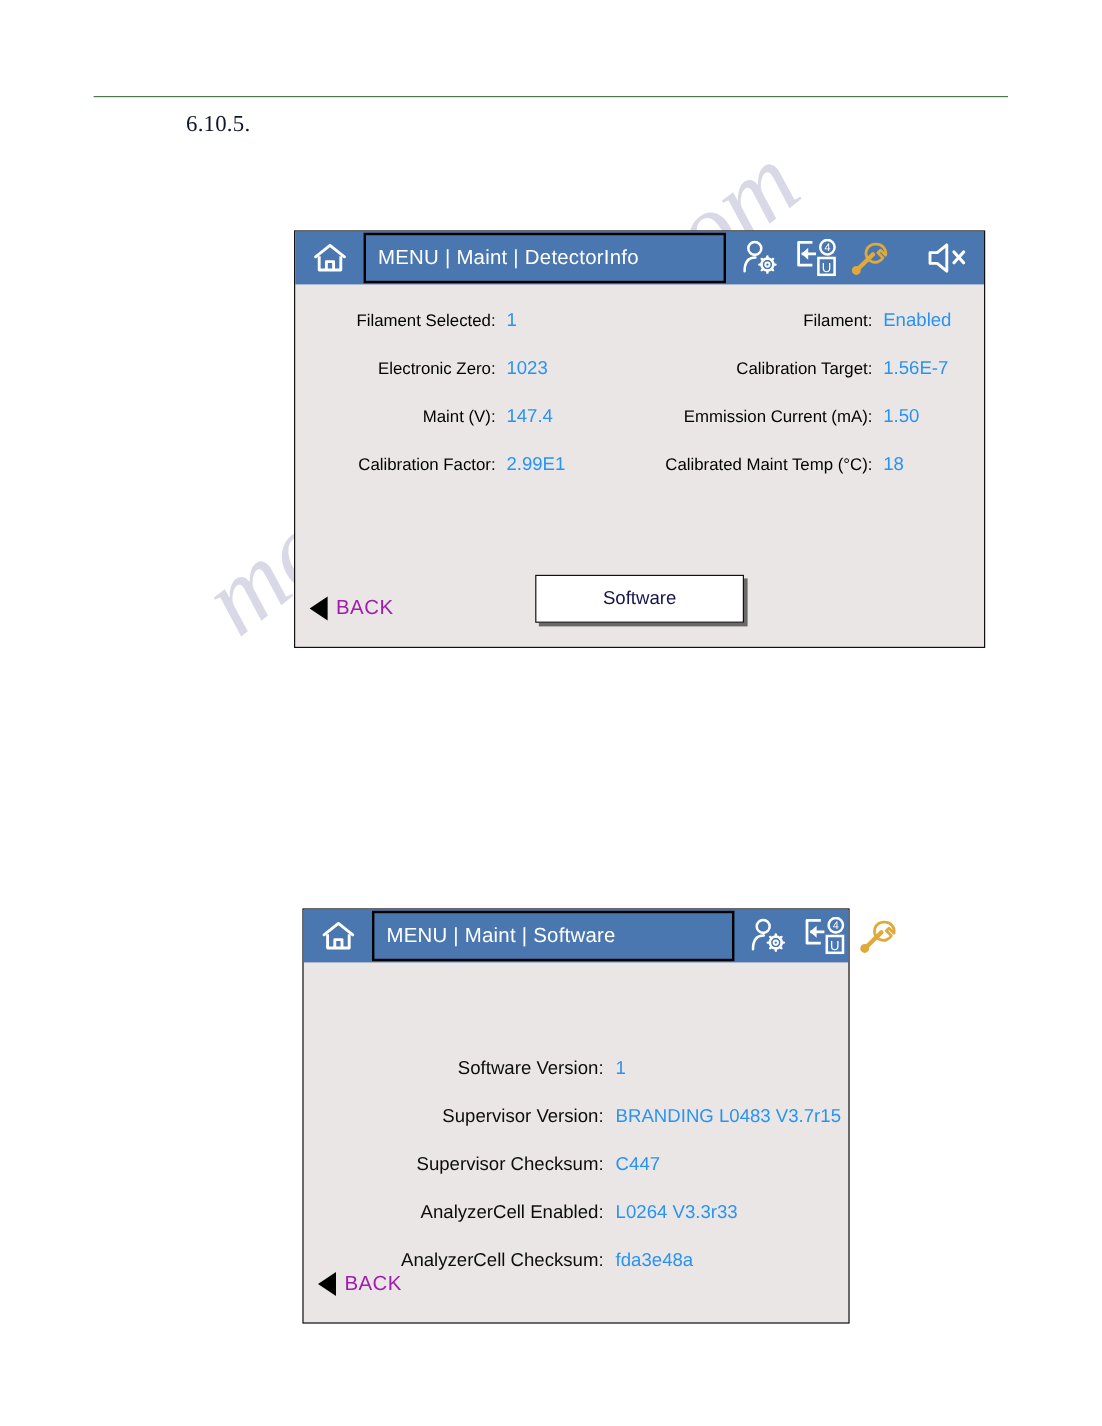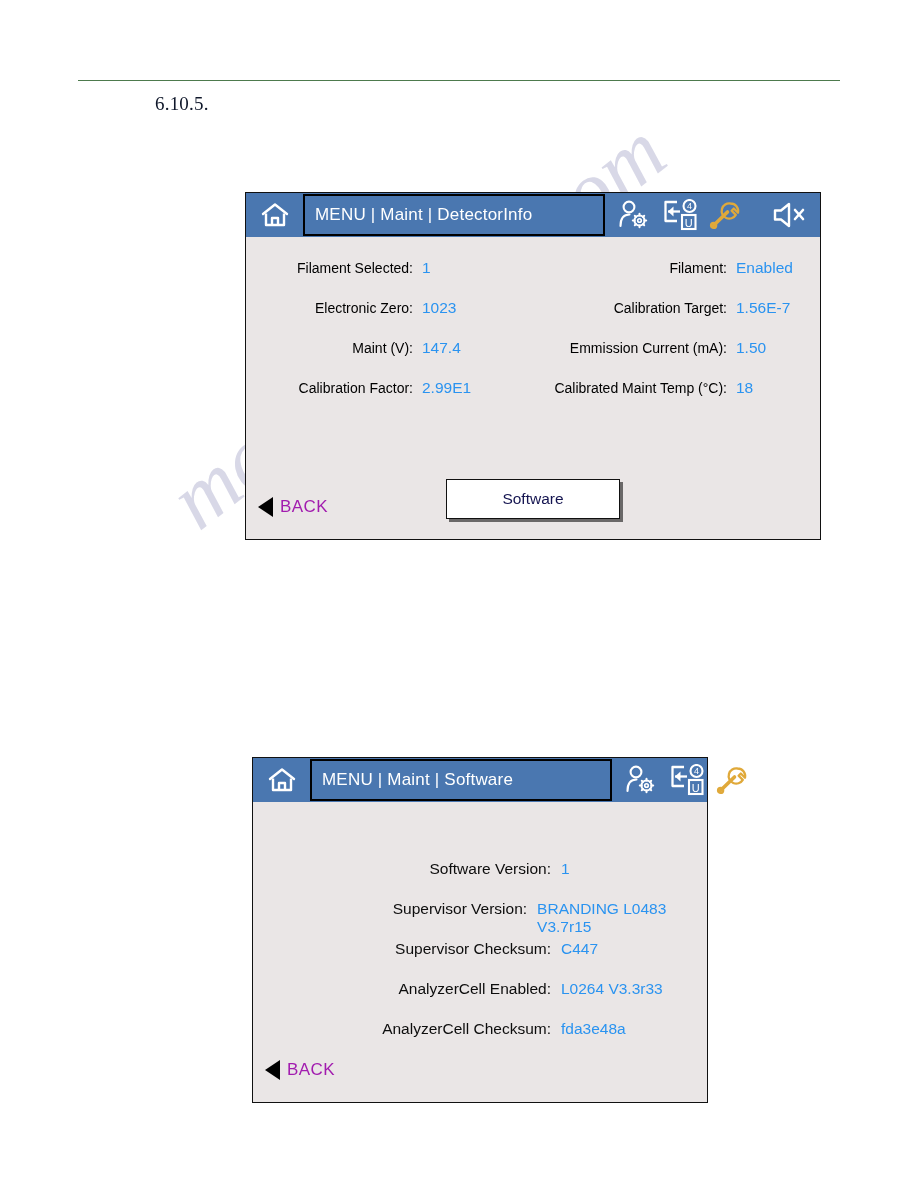--- a/index.html
+++ b/index.html
@@ -178,23 +178,22 @@
 
   .col-right {
     width: 300px;
     justify-content: flex-end;
   }
   .col-right .val { width: 72px; text-align: left; }
 
   
   .row-single {
     display: flex;
-    align-items: flex-start;
+    align-items: flex-end;
     height: 40px;
-    padding-left: 48px;
   }
   .row-single .lbl {
     width: 250px;
     text-align: right;
     color: #0d0d0d;
     font-size: 15.5px;
   }
   .row-single .val {
     margin-left: 10px;
     color: #2a93f0;

